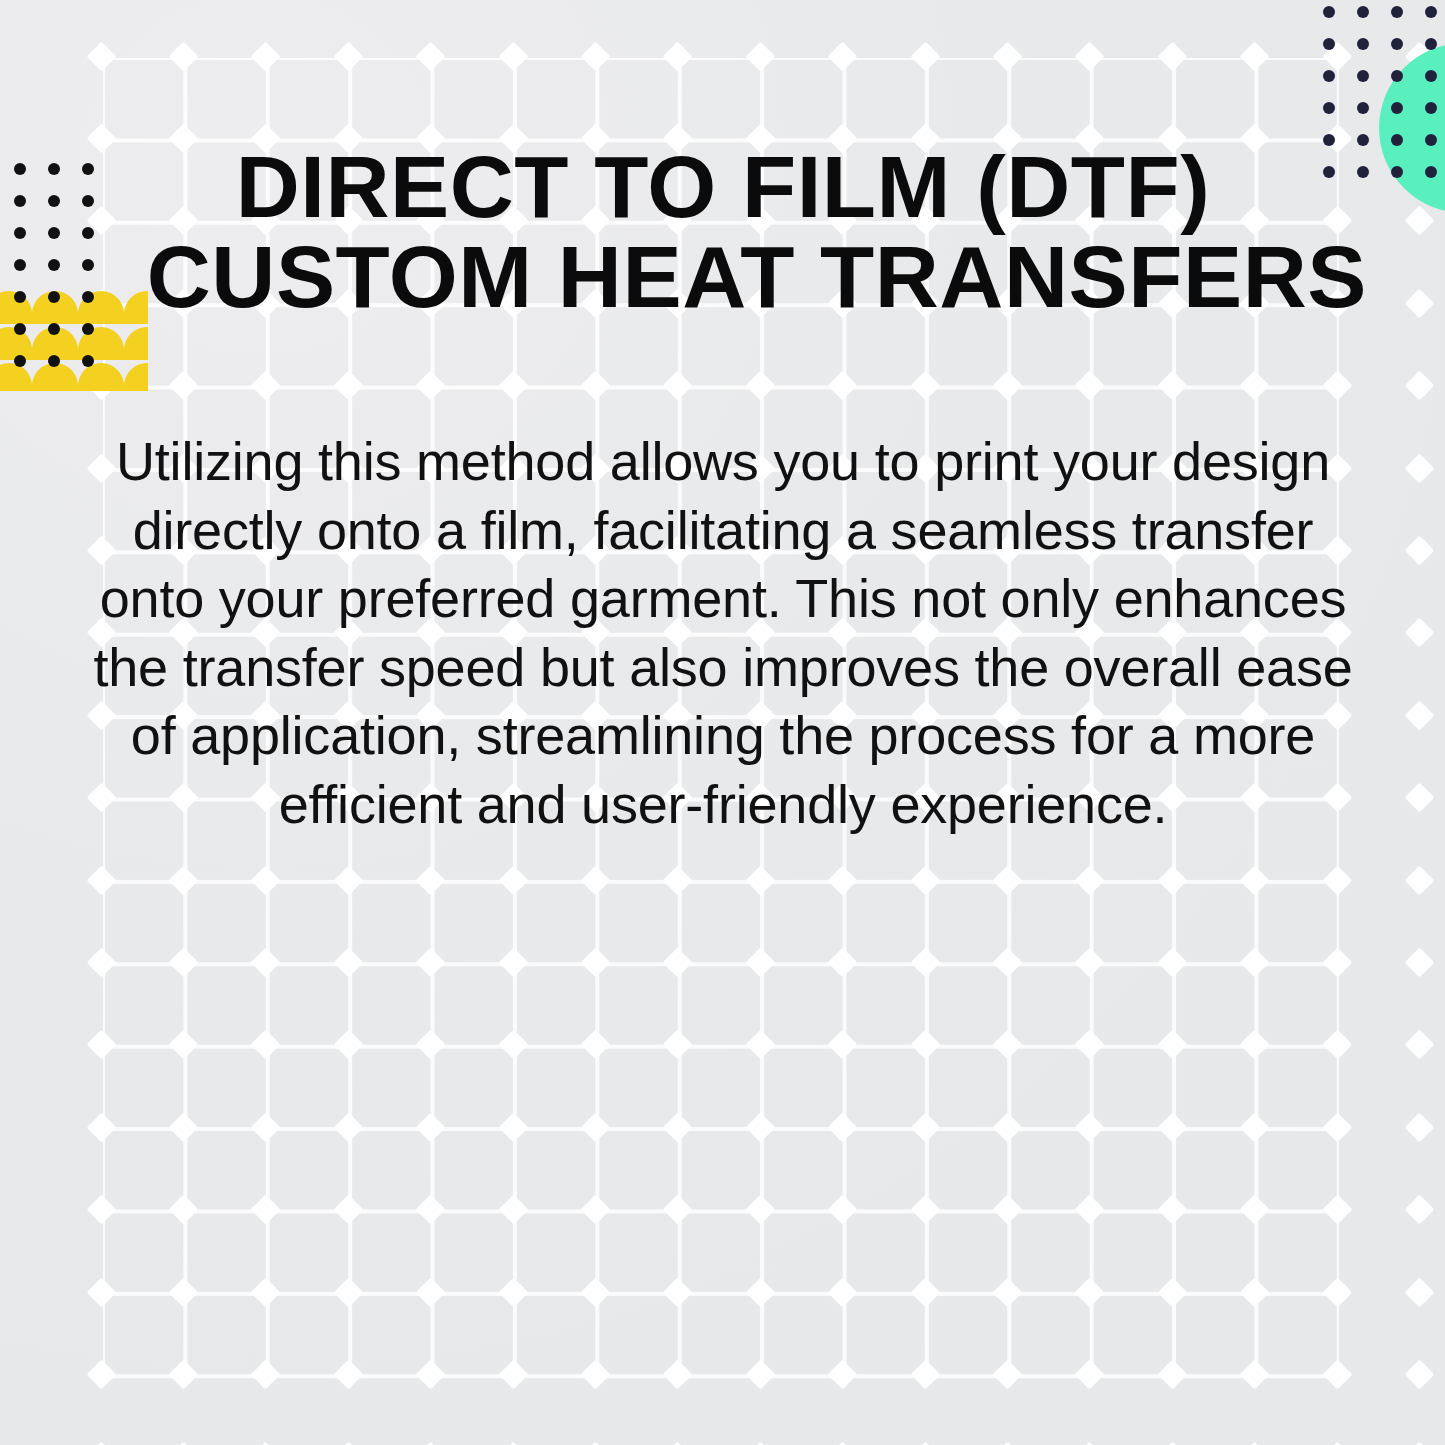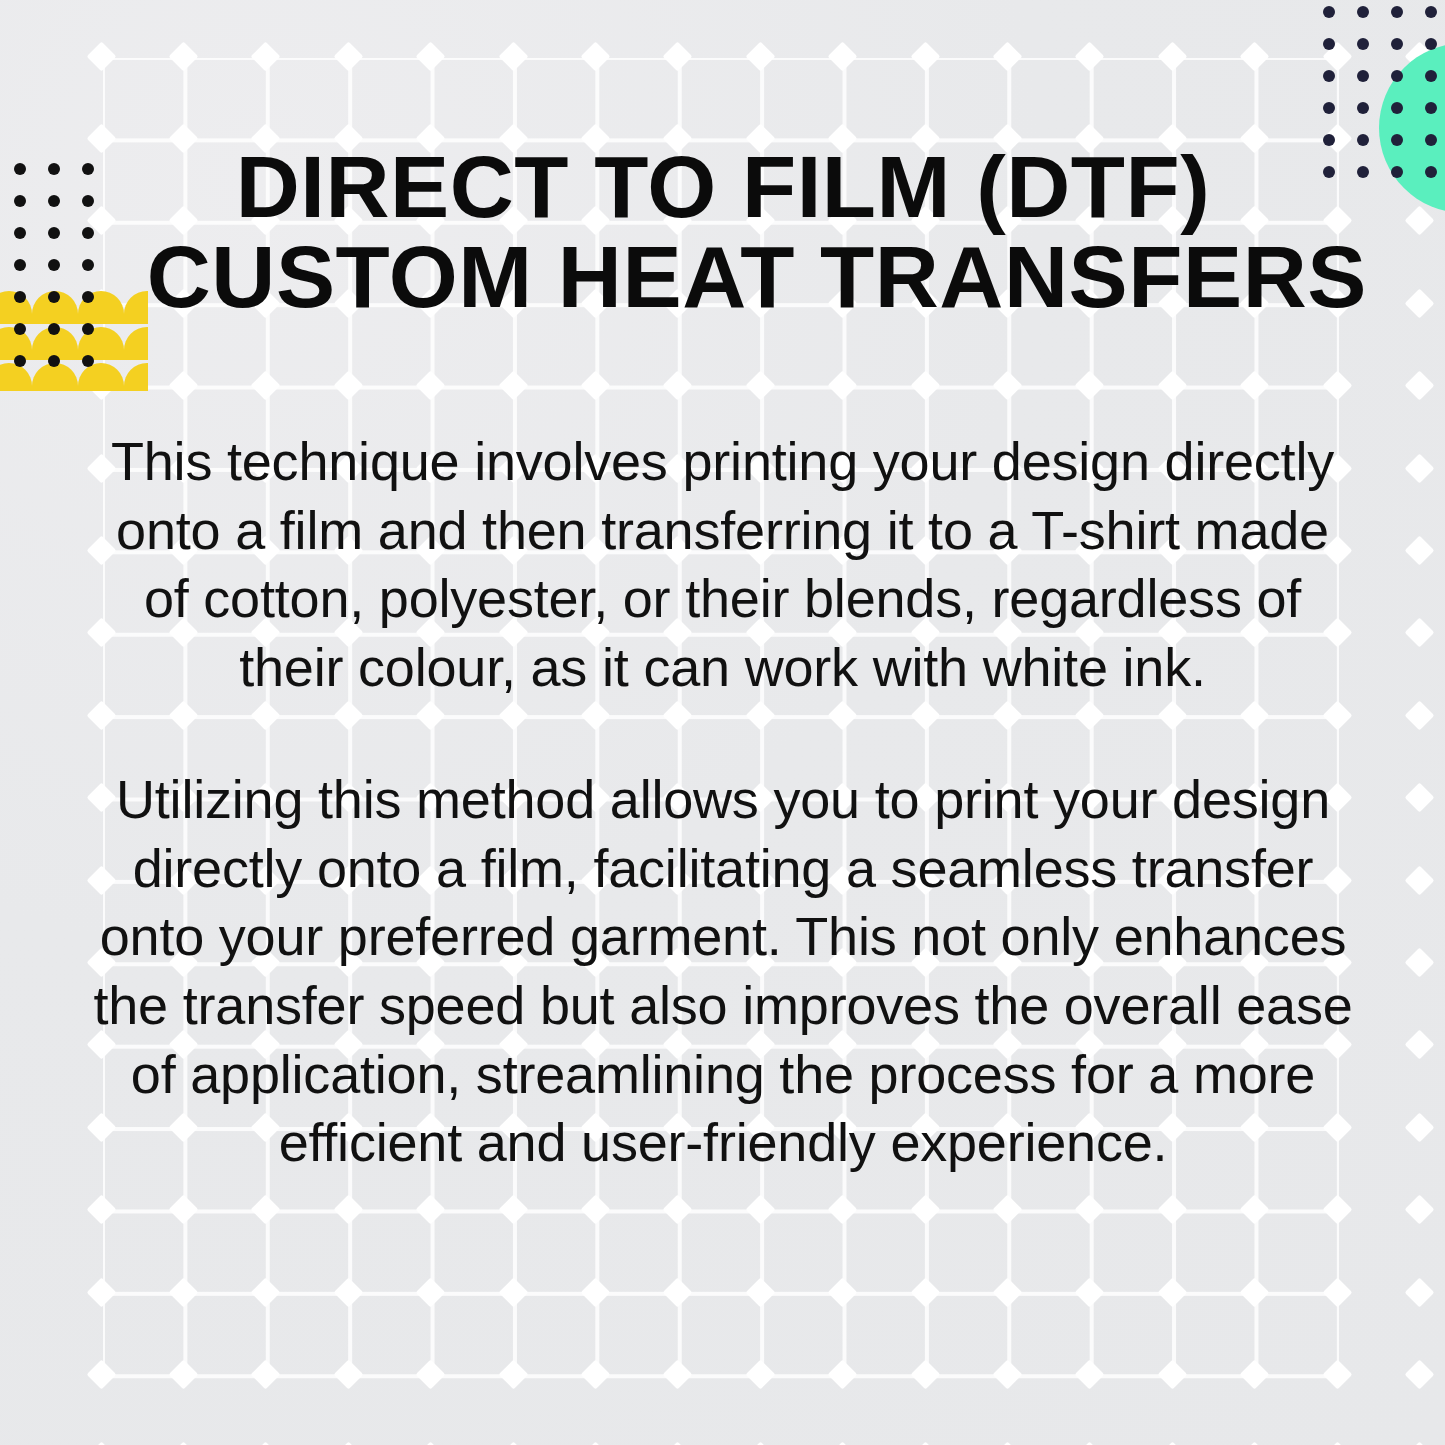--- a/index.html
+++ b/index.html
@@ -550,19 +550,18 @@
     </div>
 
   <div class="content">
 
     <h1 class="title">
       <span class="tline">DIRECT TO FILM (DTF)</span>
       <span class="tline">CUSTOM HEAT TRANSFERS</span>
     </h1>
 
     <div class="body-block">
-      <p class="para p1">This technique involves printing your design directly onto a film and then transferring it to a T-shirt made of cotton, polyester, or their blends, regardless of their colour, as it can work with white ink.</p>
       <p class="para p2">Utilizing this method allows you to print your design directly onto a film, facilitating a seamless transfer onto your preferred garment. This not only enhances the transfer speed but also improves the overall ease of application, streamlining the process for a more efficient and user-friendly experience.</p>
     </div>
 
   </div>
 
 </div>
 
 </body></html>

